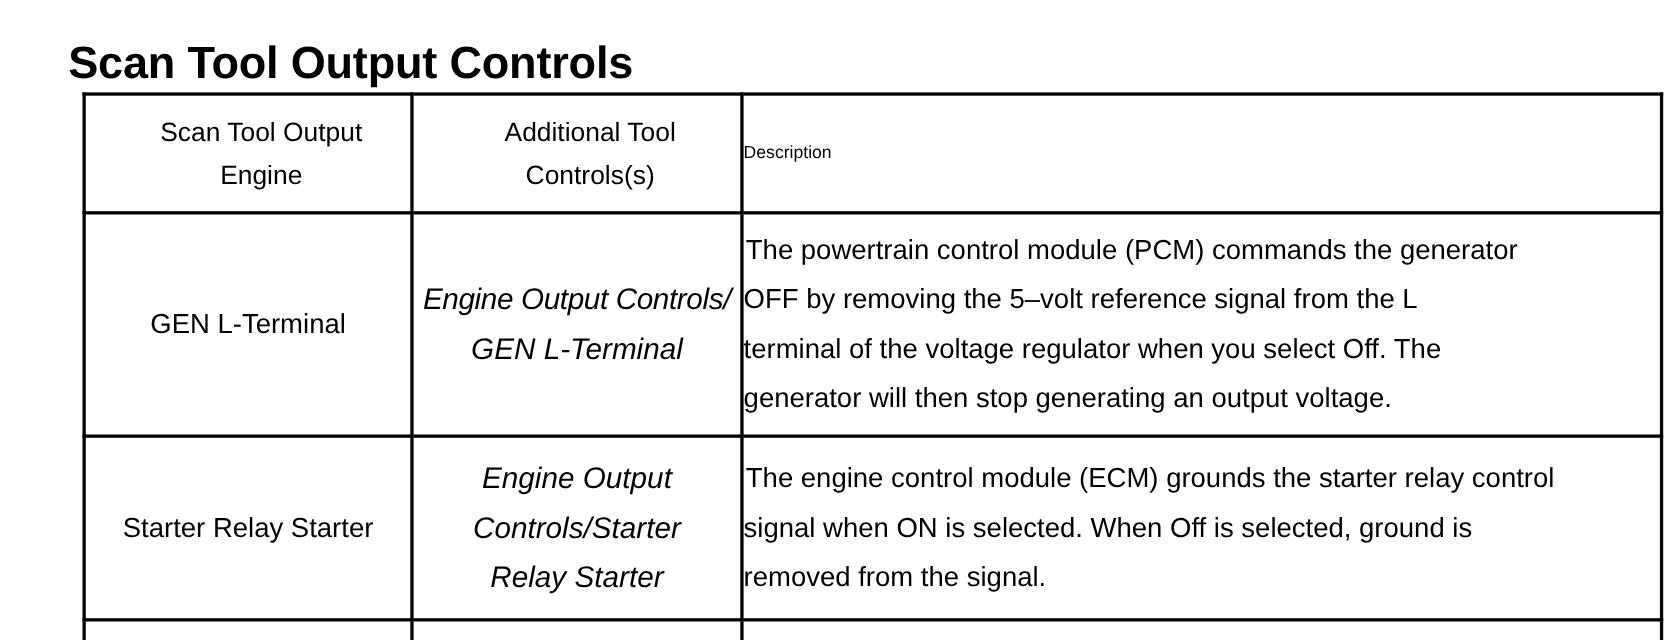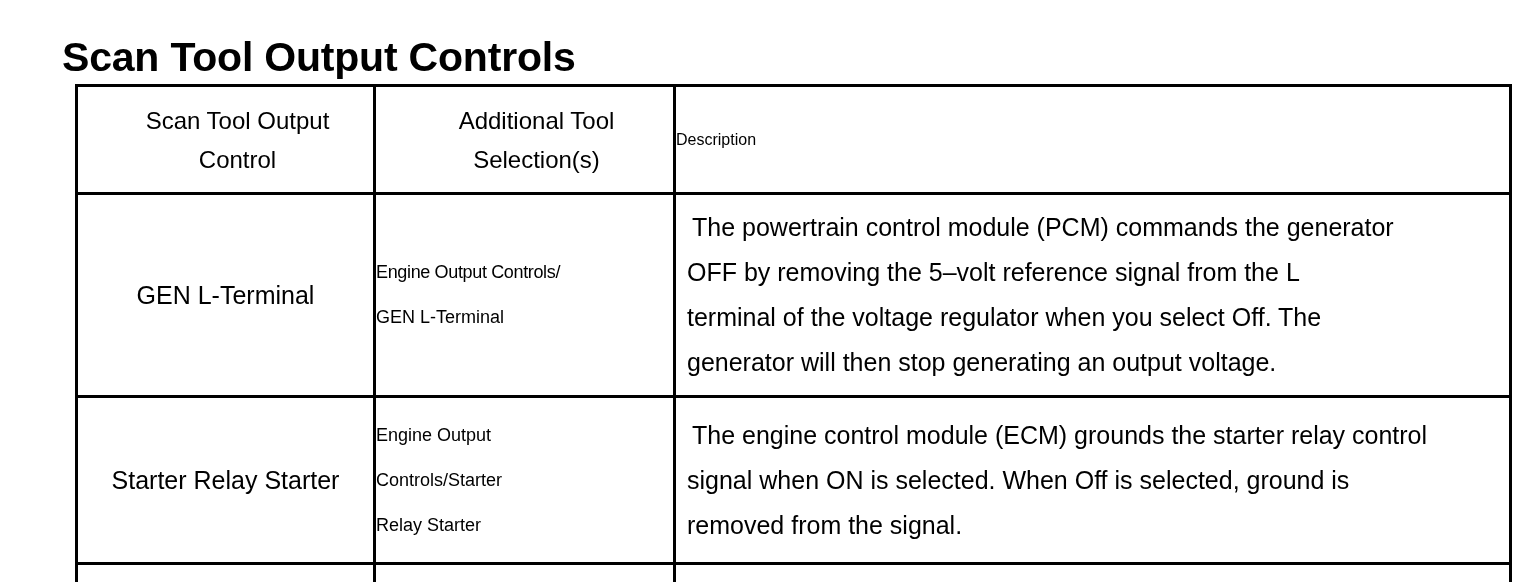--- a/index.html
+++ b/index.html
@@ -73,42 +73,42 @@
   }
 
   
   .cell-name {
     height: 200px;
     text-align: center;
     font-size: 25px;
     line-height: 34px;
   }
   .cell-menu {
-    text-align: left;
-    font-size: 18px;
+    text-align: center;
+    font-size: 27px;
     line-height: 45px;
     white-space: nowrap;
+    font-style: italic;
   }
   .cell-menu .ml { display: block; }
   .cell-menu.wide .ml:first-child {
     letter-spacing: -0.35px;
   }
   .cell-desc {
     font-size: 25px;
     line-height: 45px;
     vertical-align: top;
     padding: 14px 8px 14px 0;
   }
   .cell-desc .dl {
     display: block;
-    padding-left: 11px;
     white-space: nowrap;
   }
   .cell-desc .dl:first-child {
-    padding-left: 16px;
+    padding-left: 2px;
   }
 
   
   .row-2 .cell-name { height: 164px; }
 
   
   .row-partial td {
     height: 22px;
     border-top: 3px solid #000000;
     border-bottom: none;
@@ -124,25 +124,25 @@
   <table class="scan-table">
     <colgroup>
       <col class="col-a">
       <col class="col-b">
       <col class="col-c">
     </colgroup>
     <thead>
       <tr>
         <th class="hdr-cell">
           <span class="hl">Scan Tool Output</span>
-          <span class="hl">Control</span>
+          <span class="hl">Engine</span>
         </th>
         <th class="hdr-cell">
           <span class="hl">Additional Tool</span>
-          <span class="hl">Selection(s)</span>
+          <span class="hl">Controls(s)</span>
         </th>
         <th class="hdr-desc">Description</th>
       </tr>
     </thead>
     <tbody>
 
       <tr class="row-1">
         <td class="cell-name">GEN L-Terminal</td>
         <td class="cell-menu wide">
           <span class="ml">Engine Output Controls/</span>

